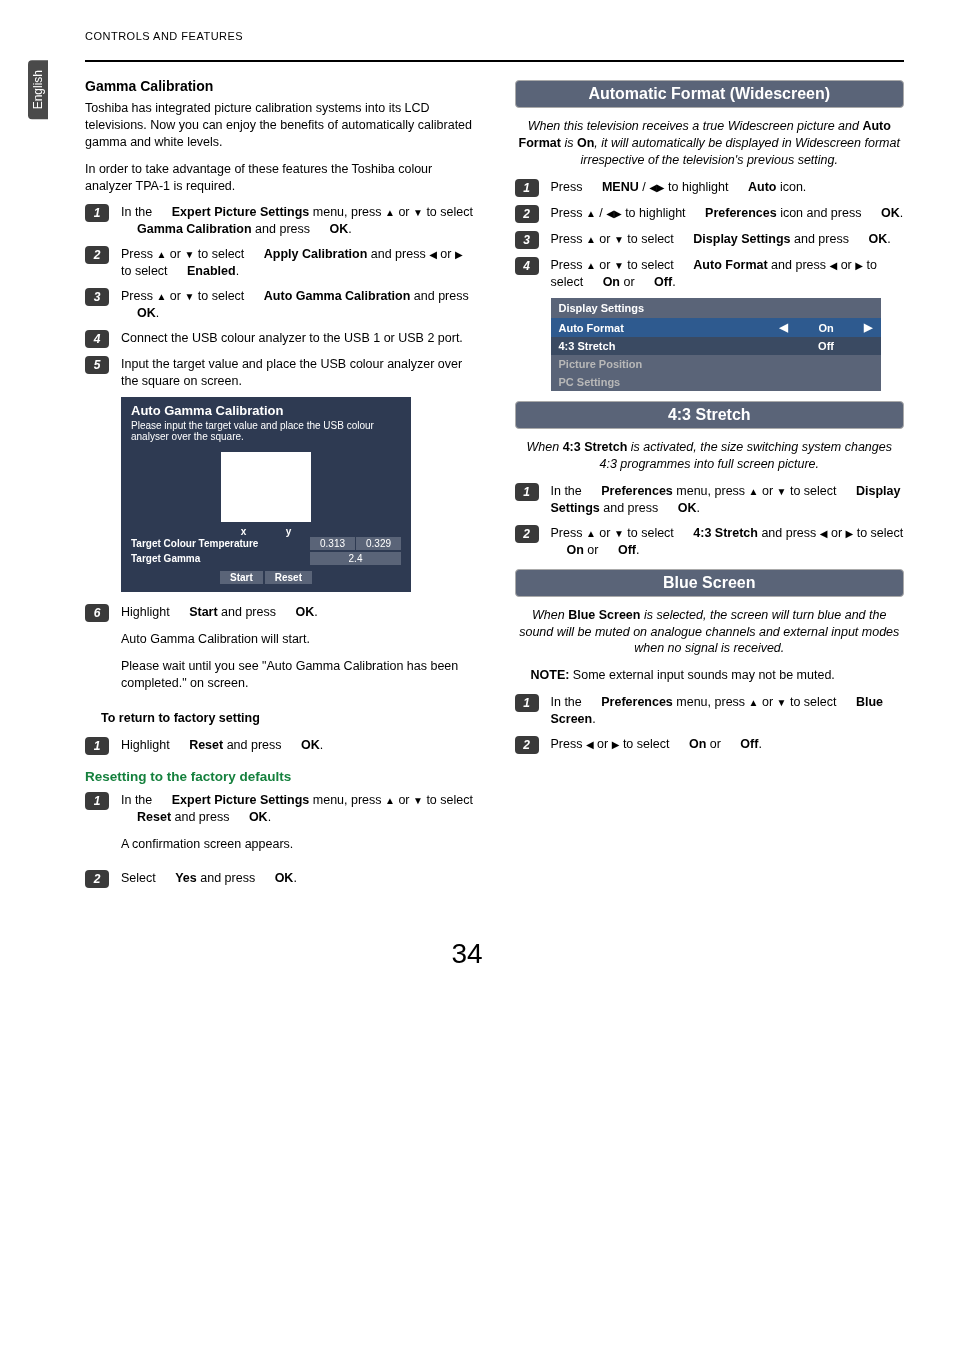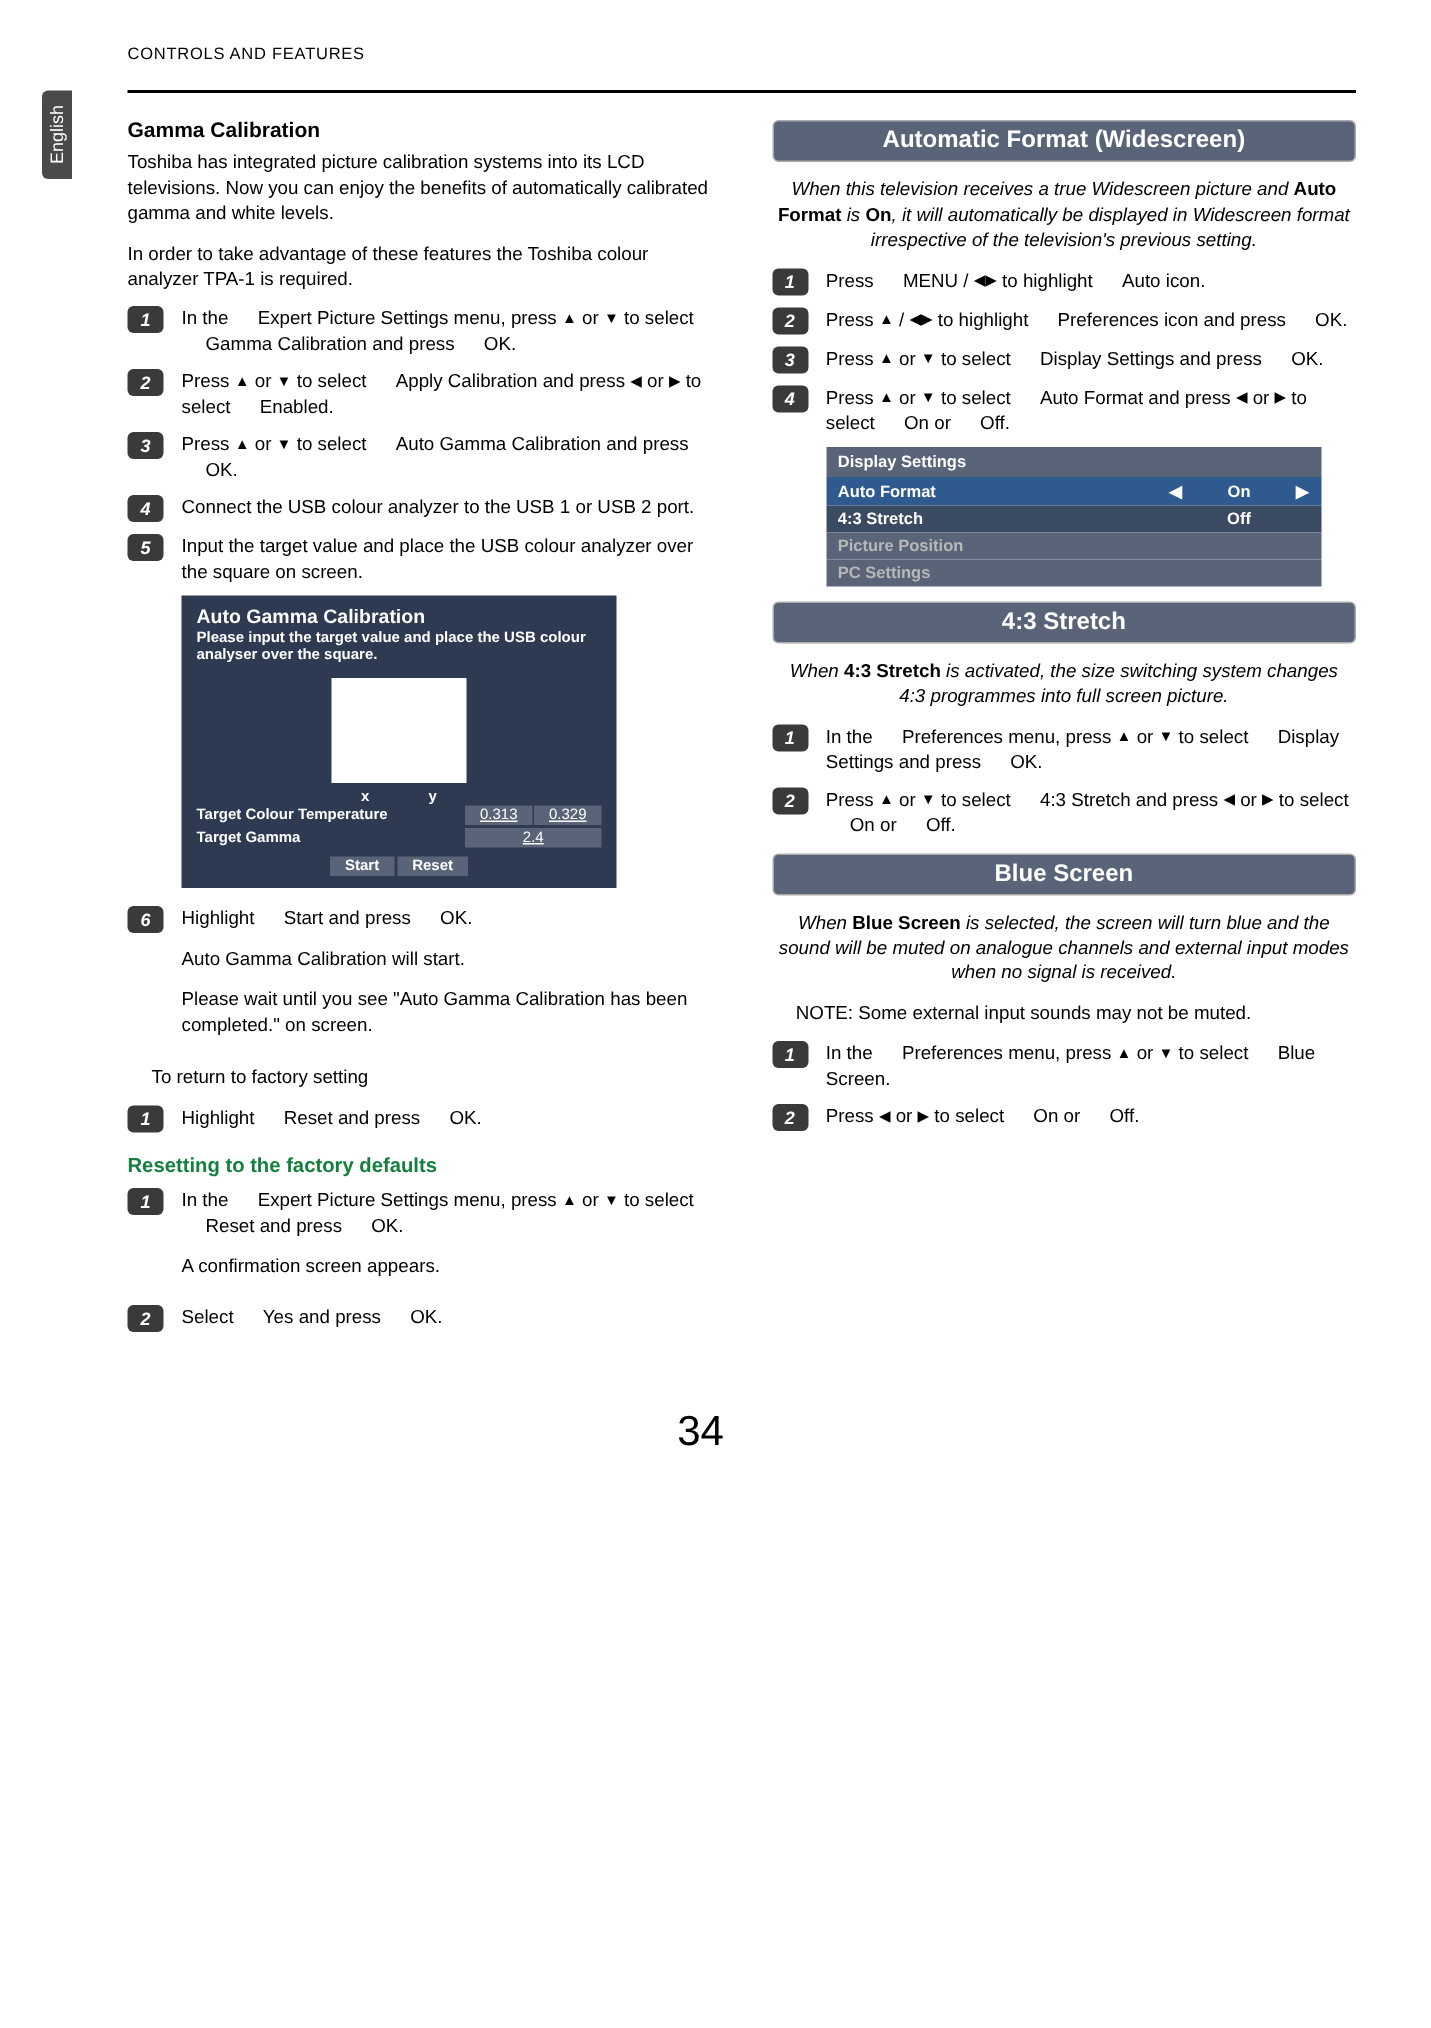--- a/index.html
+++ b/index.html
@@ -5,39 +5,39 @@
   * { box-sizing: border-box; margin: 0; padding: 0; }
   body { font-family: "Segoe UI", Arial, sans-serif; font-size: 12.5px; color: #000; background:#fff; width:954px; }
   .page { padding: 30px 50px 10px 30px; position:relative; min-height:1352px; }
   .header-bar { border-bottom: 2px solid #000; margin-left:55px; margin-bottom:8px; padding-bottom:18px; font-size:11px; letter-spacing:0.5px; }
   .lang-tab { position:absolute; left:28px; top:60px; background:#4a4a4a; color:#fff; writing-mode:vertical-rl; transform:rotate(180deg); padding:10px 3px; font-size:12px; border-radius:0 4px 4px 0;}
   .columns { display:flex; gap:40px; margin-left:55px; }
   .col { flex:1; min-width:0; }
   .subheading { font-weight:bold; font-size:14px; margin-top:8px; margin-bottom:6px; }
   .subheading-red { font-weight:bold; font-size:13.5px; color:#15803d; margin-top:14px; margin-bottom:8px;}
   p { margin-bottom:10px; line-height:1.35; }
-  .inline-bold { font-weight:normal;padding-left:16px; }
+  .inline-bold { font-weight:bold;padding-left:16px; }
   .step { display:flex; align-items:flex-start; margin-bottom:8px; }
   .step-num { flex:0 0 36px; }
   .step-num .badge { display:inline-block; background:#3a3a3a; color:#fff; font-weight:bold; border-radius:4px; width:24px; height:18px; text-align:center; line-height:18px; font-size:12px; font-style:italic;}
   .step-body { flex:1; line-height:1.35;}
   .tri { display:inline-block; font-size:10px; vertical-align:middle;}
   .tri.up::before{content:"▲";} .tri.down::before{content:"▼";} .tri.left::before{content:"◀";} .tri.right::before{content:"▶";}
   .tri.lr::before{content:"◀▶";}
 
   .dialog-gamma { background:#2e3a52; color:#fff; width:290px; margin:6px 0 12px 36px; padding:0; font-size:11px; }
   .dialog-gamma .title { font-weight:bold; padding:6px 10px 2px; font-size:13px;}
-  .dialog-gamma .subtitle { padding:0 10px 6px; font-size:10px; font-weight:bold;}
+  .dialog-gamma .subtitle { padding:0 10px 6px; font-size:10px; font-weight:normal;}
   .dialog-gamma .square-row { display:flex; justify-content:center; padding:4px 0;}
   .dialog-gamma .square { width:90px; height:70px; background:#fff;}
   .dialog-gamma .xy-labels { display:flex; justify-content:center; gap:0; font-size:10px; font-weight:bold;}
   .dialog-gamma .xy-labels span{ width:45px; text-align:center;}
   .dialog-gamma .row { display:flex; align-items:center; padding:0 10px 2px; }
   .dialog-gamma .row .label{ flex:1; font-size:10px; font-weight:bold;}
-  .dialog-gamma .cell{ background:#5a6478; width:45px; text-align:center; font-size:10px; margin-left:1px; padding:1px 0;text-decoration:underline;}
+  .dialog-gamma .cell{ background:#5a6478; width:45px; text-align:center; font-size:10px; margin-left:1px; padding:1px 0;}
   .dialog-gamma .cell.wide{ width:91px;}
   .dialog-gamma .btns{ display:flex; justify-content:center; gap:2px; padding:4px 0 8px;}
   .dialog-gamma .btn{ background:#5a6478; padding:1px 10px; font-size:10px; font-weight:bold;}
 
   .section-band { background:#5a6478; color:#ffffff; font-weight:bold; font-size:16px; text-align:center; padding:4px 0; border-radius:4px; border:1px solid #aaa; margin-top:10px; margin-bottom:10px;}
   .italic-intro { font-style:italic; text-align:center; margin-bottom:10px; line-height:1.35; padding:0 4px;}
   .italic-intro .bold{ font-weight:bold; font-style:normal; }
 
   .settings-table { margin:8px 0 8px 36px; width:330px; font-size:11px; border-collapse:separate; border-spacing:0 0;}
   .settings-table .hdr{ background:#5a6478; color:#fff; padding:4px 8px; font-weight:bold;}

